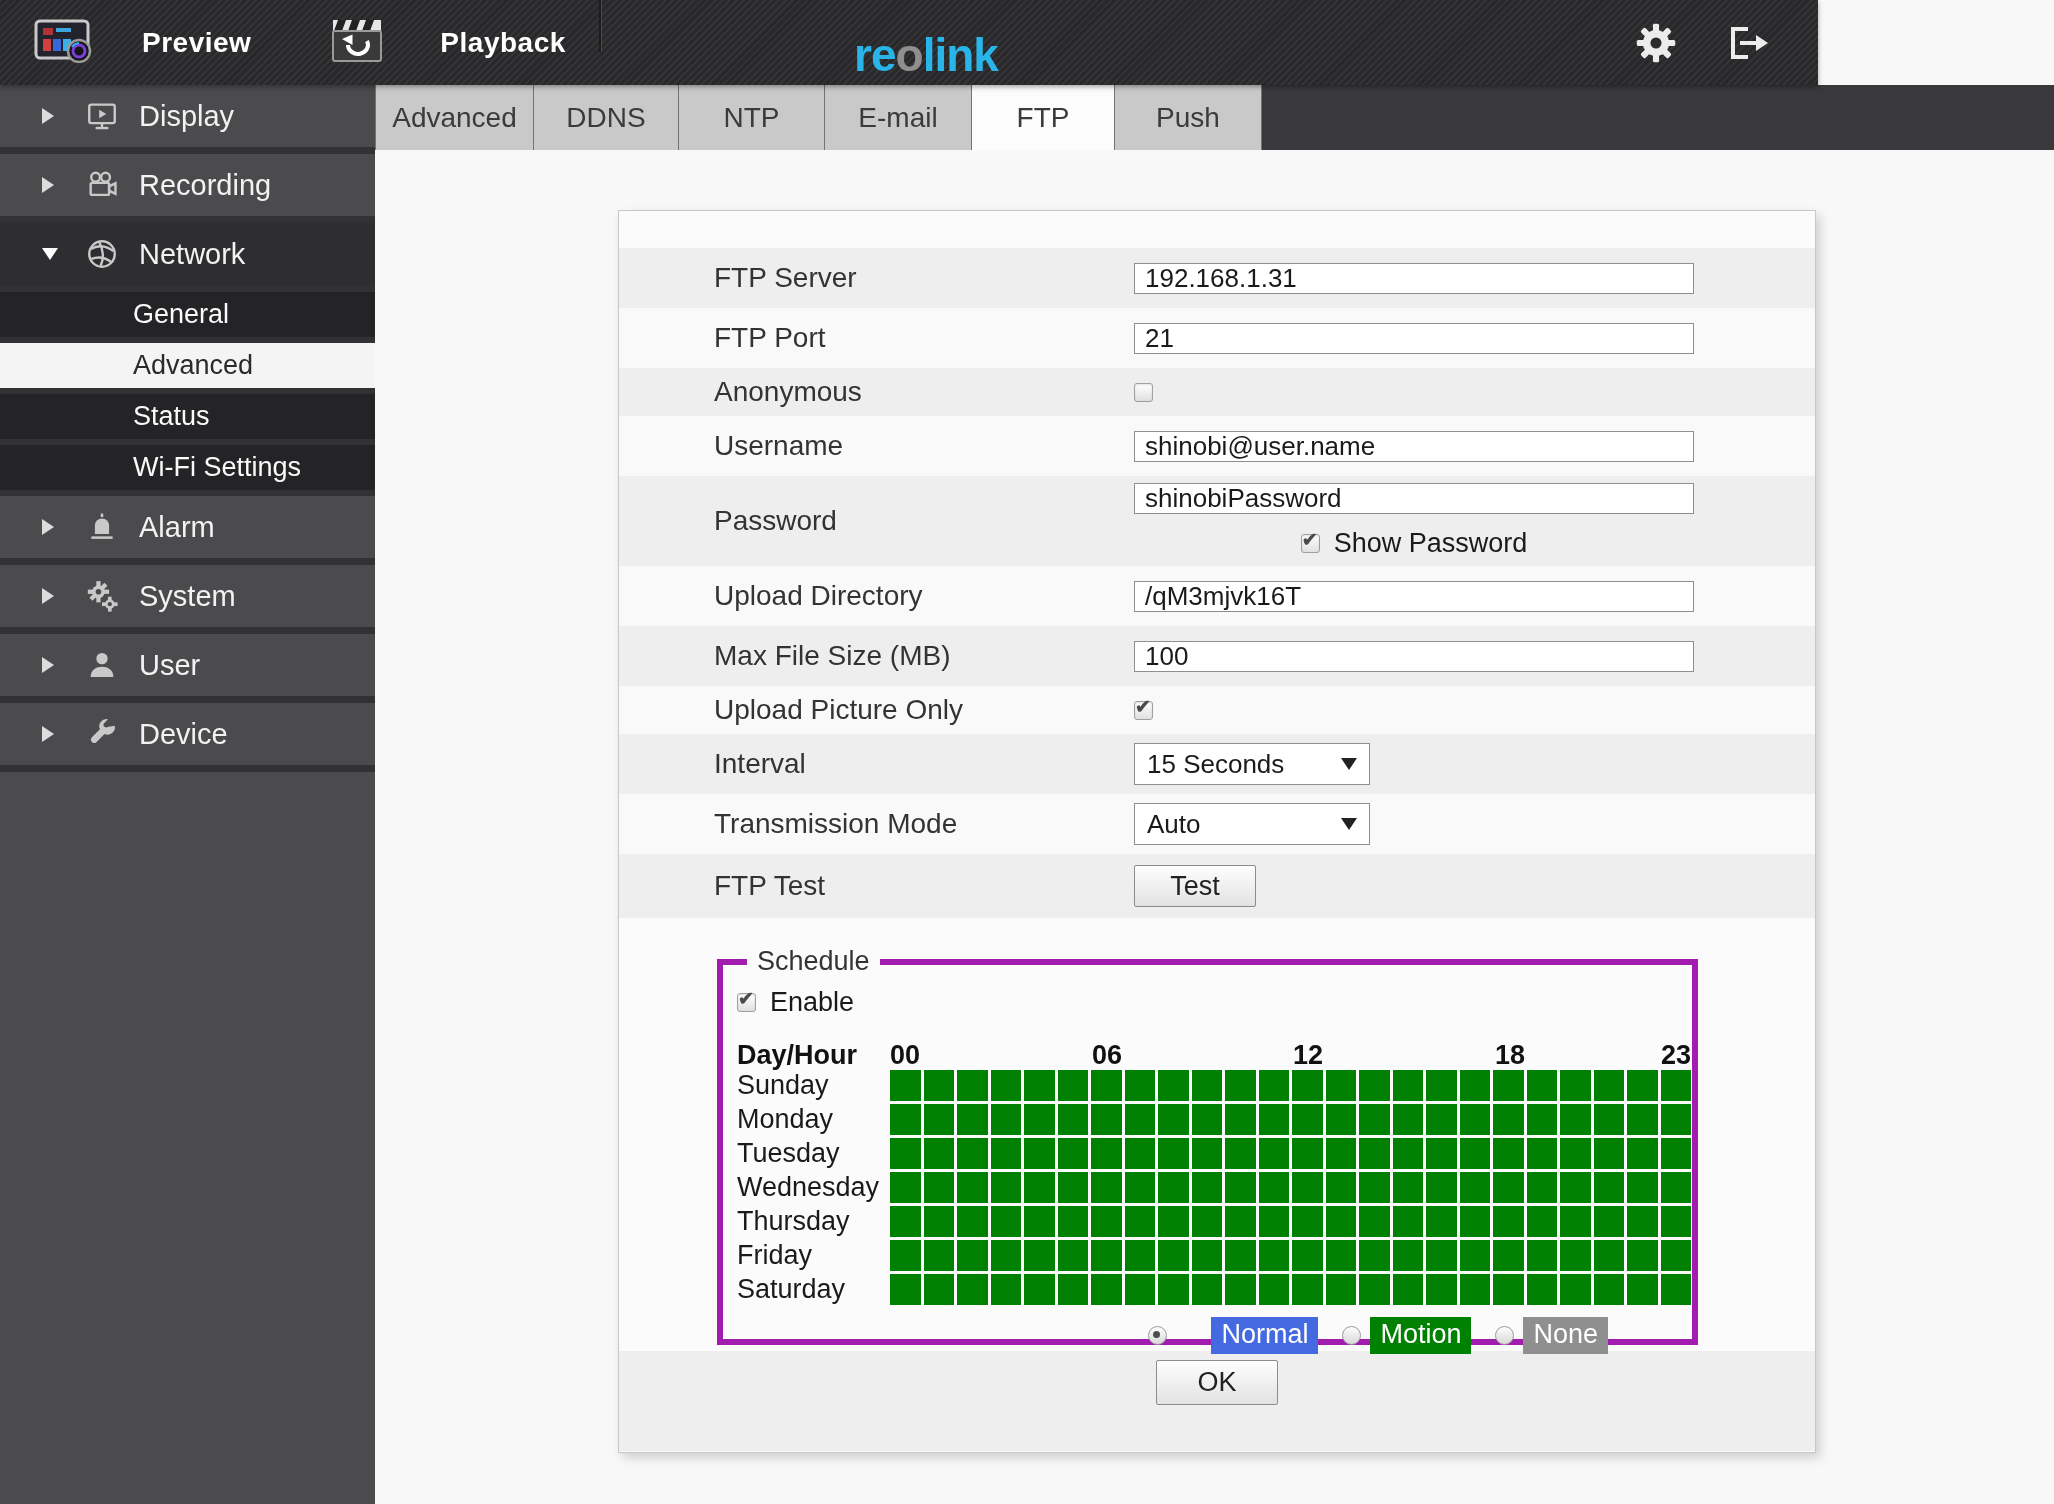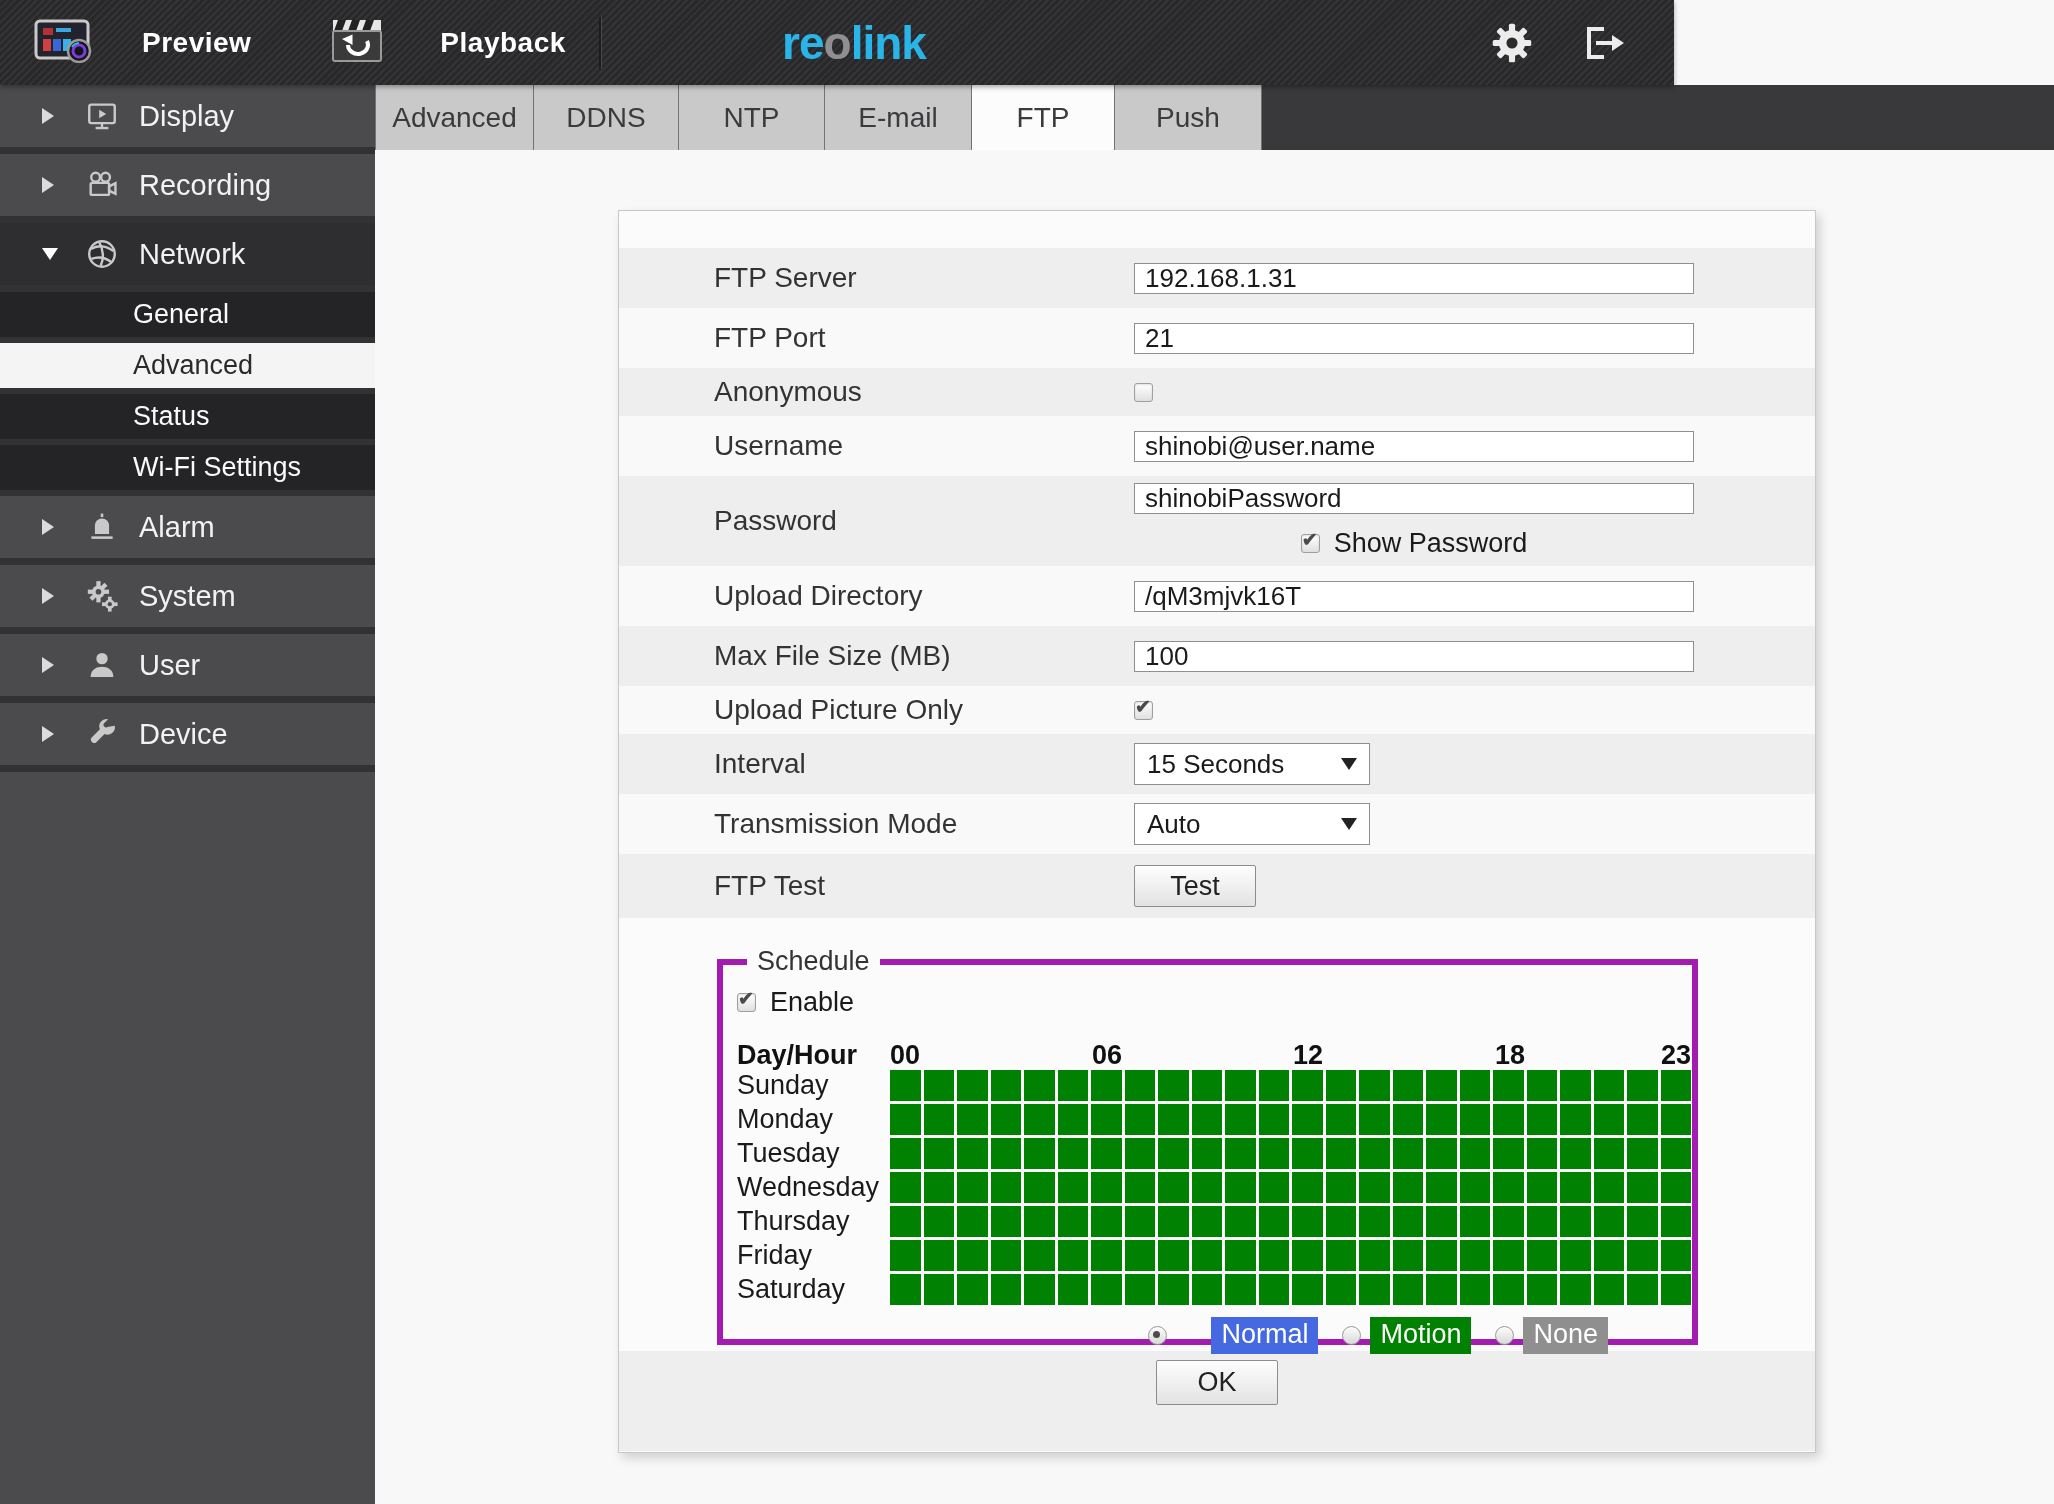--- a/index.html
+++ b/index.html
@@ -3,34 +3,34 @@
 <meta charset="utf-8">
 <style>
   html,body { margin:0; padding:0; }
   body {
     width:2054px; height:1504px; position:relative; overflow:hidden;
     font-family:"Liberation Sans", sans-serif; background:#f8f8f8;
     -webkit-font-smoothing:antialiased;
   }
   
   .topbar {
-    position:absolute; left:0; top:0; width:1674px; height:85px;
+    position:absolute; left:0; top:0; width:1818px; height:85px;
     background-color:#2b2b2d;
     background-image:repeating-linear-gradient(135deg, rgba(255,255,255,0.045) 0 2px, rgba(0,0,0,0.06) 2px 5px);
-    display:flex; align-items:center; z-index:30;
+    display:flex; z-index:30;
     box-shadow:0 2px 5px rgba(0,0,0,0.35);
   }
   .tb-btn { display:flex; align-items:center; cursor:pointer; }
   .tb-btn.preview { margin-left:33px; }
   .tb-btn.playback { margin-left:79px; }
   .tb-label { color:#ffffff; font-size:28px; font-weight:bold; margin-left:47px; letter-spacing:0.5px; }
   .tb-btn.playback .tb-label { margin-left:56px; }
   .tb-sep { width:2px; height:52px; background:#1c1c1c; border-right:1px solid #4a4a4c; margin-left:33px; }
   .logo {
-    position:absolute; left:0; right:0; top:0; height:85px;
+    position:absolute; left:0; right:0; top:12px; height:85px;
     display:flex; align-items:center; justify-content:center;
     font-size:46px; font-weight:bold; color:#2ab5e9; letter-spacing:-1px;
     pointer-events:none;
     padding-left:34px;
   }
   .logo .logo-o { color:#8f8f8f; }
   .tb-right { position:absolute; right:0; top:0; height:85px; display:flex; align-items:center; }
   .tb-ico { display:flex; align-items:center; cursor:pointer; }
   .tb-ico.gear { margin-right:48px; }
   .tb-ico.out  { margin-right:48px; }

